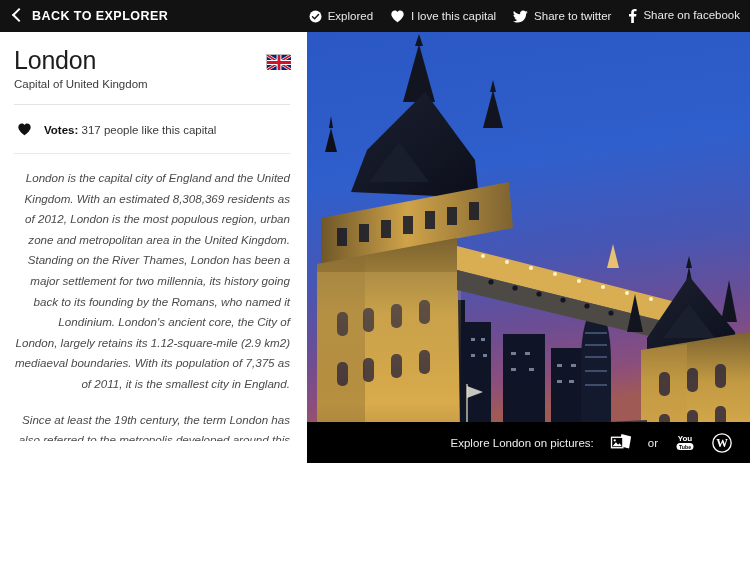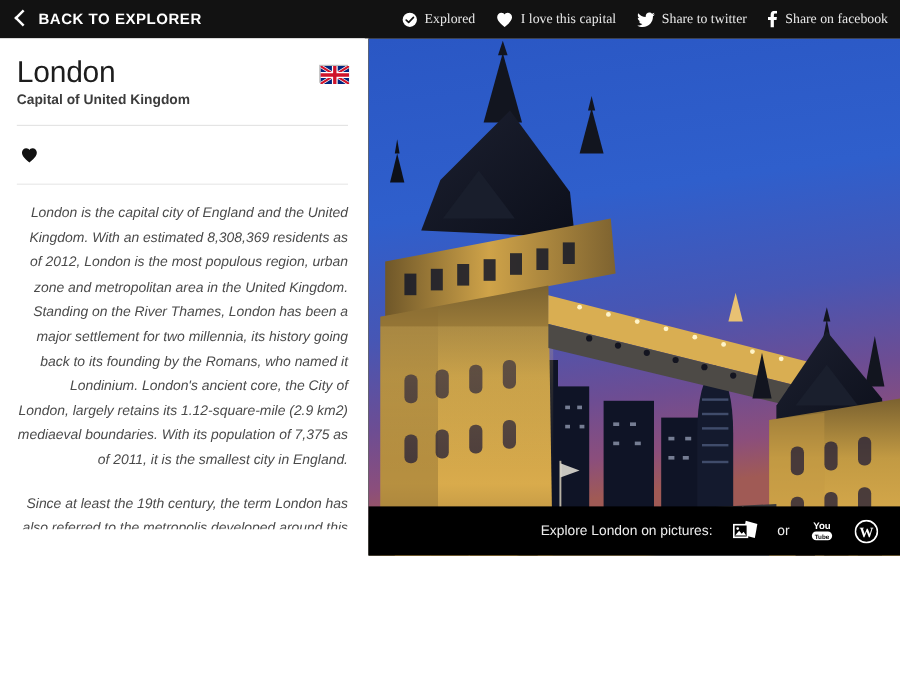--- a/index.html
+++ b/index.html
@@ -34,24 +34,23 @@
   }
   .back-label {
     color: #ffffff; font-size: 12.5px; font-weight: bold;
     letter-spacing: 0.45px;
   }
   .topbar-actions {
     margin-left: auto; margin-right: 10px;
     display: flex; align-items: center; gap: 17px;
   }
   .tb-item {
-    display: flex; align-items: center; gap: 6px;
+    display: flex; align-items: flex-start; gap: 6px;
     color: #e8e8e8; font-size: 11.5px; cursor: pointer;
     white-space: nowrap;
-    font-family: Liberation Serif, serif;
   }
   .tb-item svg { display: block; }
 
   
   .left-panel {
     position: absolute; left: 0; top: 32px;
     width: 304px; height: 409px;
     background: #ffffff;
     padding: 0 14px;
     overflow: hidden;
@@ -59,21 +58,21 @@
   .title-row {
     display: flex; align-items: flex-start;
     padding-top: 14px;
   }
   .title-block { flex: 1 1 auto; }
   .city-title {
     font-size: 25px; color: #1d1d1d; font-weight: normal;
     line-height: 1.12; letter-spacing: -0.2px;
   }
   .city-sub {
-    font-size: 11.5px; color: #3c3c3c; margin-top: 4px; font-weight: bold;
+    font-size: 11.5px; color: #3c3c3c; margin-top: 4px;
   }
   .flag {
     width: 24px; height: 15px; margin-top: 8px;
     flex: 0 0 auto; border: 0.5px solid #bbb;
   }
   .divider {
     height: 1px; background: #e4e4e4;
     margin: 14px 0 0 0;
   }
   .info-list { padding: 11px 0 0 0; }
@@ -198,20 +197,21 @@
     <div class="divider"></div>
 
     <div class="info-list">
 
       <div class="info-row">
         <span class="info-icon">
           <svg width="15" height="13" viewBox="0 0 24 22">
             <path d="M12 21 C12 21 1.5 13.8 1.5 7.4 C1.5 3.7 4.3 1 7.6 1 C9.8 1 11.3 2.2 12 3.5 C12.7 2.2 14.2 1 16.4 1 C19.7 1 22.5 3.7 22.5 7.4 C22.5 13.8 12 21 12 21 Z" fill="#111"></path>
           </svg>
         </span>
+        <span class="info-text"><b>Votes:</b> <span>317 people like this capital</span></span>
       </div>
 
 
 
     </div>
 
     <div class="divider2"></div>
 
     <div class="body-copy">
       <p>London is the capital city of England and the United Kingdom. With an estimated 8,308,369 residents as of 2012, London is the most populous region, urban zone and metropolitan area in the United Kingdom. Standing on the River Thames, London has been a major settlement for two millennia, its history going back to its founding by the Romans, who named it Londinium. London's ancient core, the City of London, largely retains its 1.12-square-mile (2.9 km2) mediaeval boundaries. With its population of 7,375 as of 2011, it is the smallest city in England.</p>

